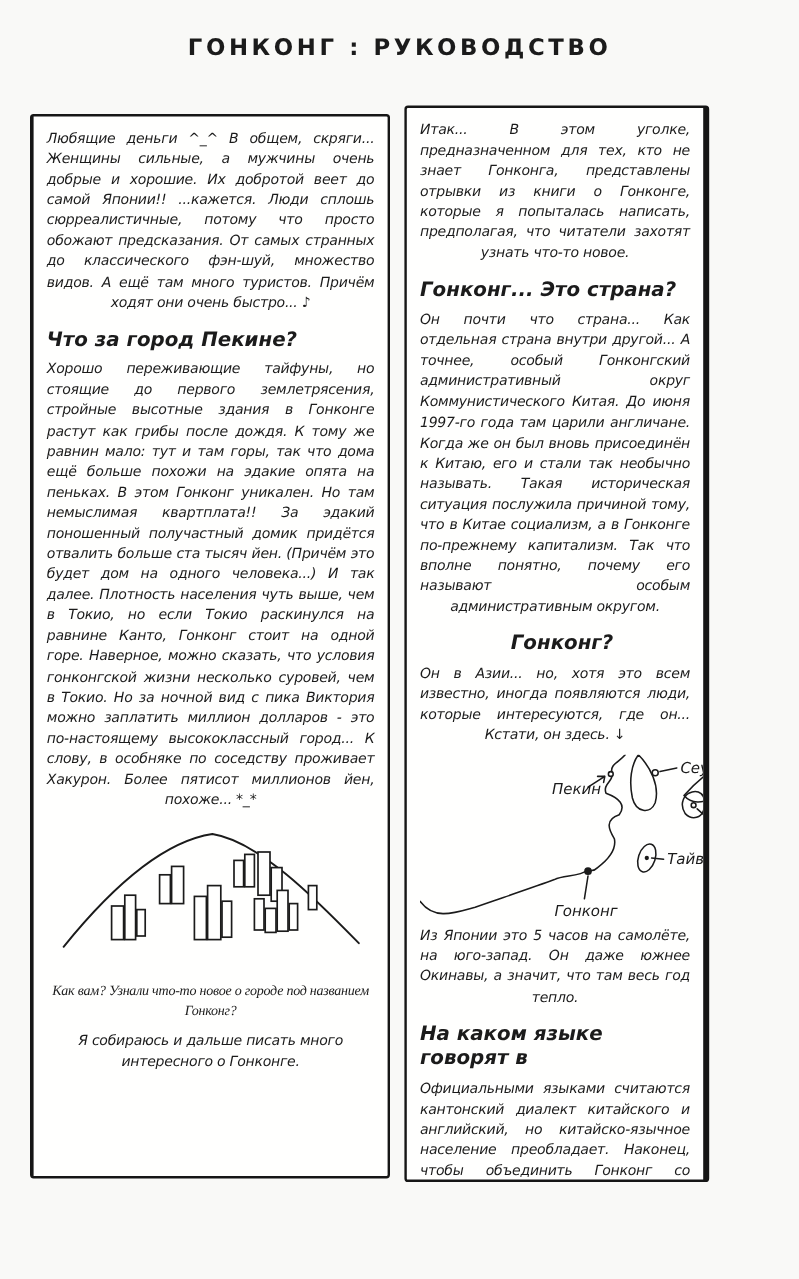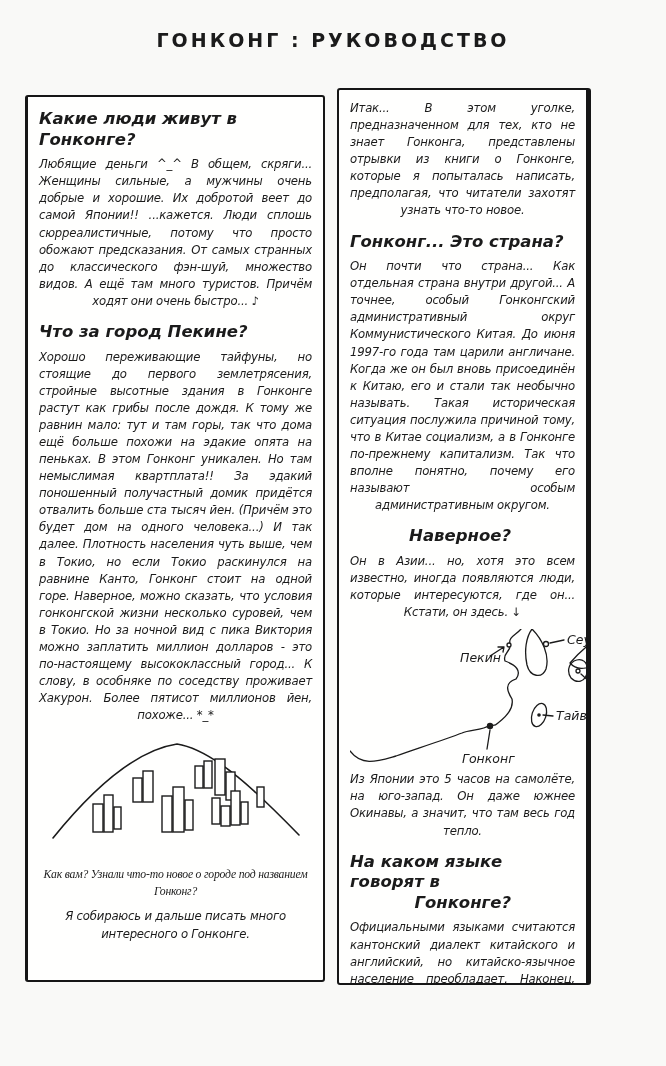--- a/index.html
+++ b/index.html
@@ -41,21 +41,20 @@
   .dot-fill{fill:#1b1b1b;stroke:none;}
   .map-label{font-size:12.5px;font-style:italic;fill:#1b1b1b;}
   .hill-wrap{margin:10px auto 6px;}
 </style>
 </head>
 <body>
 
 <h1 class="page-title">ГОНКОНГ : РУКОВОДСТВО</h1>
 
 <section class="panel left">
-  <h2 class="heading first">Какие люди живут в Гонконге?</h2>
   <p class="para">Любящие деньги ^_^ В общем, скряги... Женщины сильные, а мужчины очень добрые и хорошие. Их добротой веет до самой Японии!! ...кажется. Люди сплошь сюрреалистичные, потому что просто обожают предсказания. От самых странных до классического фэн-шуй, множество видов. А ещё там много туристов. Причём ходят они очень быстро... ♪</p>
 
   <h2 class="heading">Что за город Пекине?</h2>
   <p class="para">Хорошо переживающие тайфуны, но стоящие до первого землетрясения, стройные высотные здания в Гонконге растут как грибы после дождя. К тому же равнин мало: тут и там горы, так что дома ещё больше похожи на эдакие опята на пеньках. В этом Гонконг уникален. Но там немыслимая квартплата!! За эдакий поношенный получастный домик придётся отвалить больше ста тысяч йен. (Причём это будет дом на одного человека...) И так далее. Плотность населения чуть выше, чем в Токио, но если Токио раскинулся на равнине Канто, Гонконг стоит на одной горе. Наверное, можно сказать, что условия гонконгской жизни несколько суровей, чем в Токио. Но за ночной вид с пика Виктория можно заплатить миллион долларов - это по-настоящему высококлассный город... К слову, в особняке по соседству проживает Хакурон. Более пятисот миллионов йен, похоже... *_*</p>
 
   <svg class="hill-wrap" width="262" height="106" viewBox="0 0 262 106">
     <path class="sketch" d="M8,104 C50,52 92,16 132,10 C170,16 216,62 254,101"></path>
     <g>
       <rect class="bldg" x="48" y="70" width="10" height="28"></rect>
       <rect class="bldg" x="59" y="61" width="9" height="37"></rect>
@@ -81,21 +80,21 @@
   <p class="para center">Я собираюсь и дальше писать много интересного о Гонконге.</p>
 </section>
 
 <section class="panel right">
   <p class="para">Итак... В этом уголке, предназначенном для тех, кто не знает Гонконга, представлены отрывки из книги о Гонконге, которые я попыталась написать, предполагая, что читатели захотят узнать что-то новое.</p>
 
   <h2 class="heading">Гонконг... Это страна?</h2>
   <p class="para">Он почти что страна... Как отдельная страна внутри другой... А точнее, особый Гонконгский административный округ Коммунистического Китая. До июня 1997-го года там царили англичане. Когда же он был вновь присоединён к Китаю, его и стали так необычно называть. Такая историческая ситуация послужила причиной тому, что в Китае социализм, а в Гонконге по-прежнему капитализм. Так что вполне понятно, почему его называют особым административным округом.</p>
 
   <h2 class="heading">
-    <span class="line2">Наверное?</span>
+    <span class="line2">Гонконг?</span>
   </h2>
   <p class="para">Он в Азии... но, хотя это всем известно, иногда появляются люди, которые интересуются, где он... Кстати, он здесь. ↓</p>
 
   <svg width="289" height="142" viewBox="0 0 289 142">
 
     <path class="sketch thin" d="M171,0 C166,6 158,8 160,15 C162,22 152,24 155,32 C166,36 172,42 166,50
              C154,54 157,62 162,70 C164,80 156,88 148,94 C144,98 142,96 140,96
              C132,102 120,100 112,104 C96,110 66,120 46,127 C28,132 12,138 0,122"></path>
 
     <path class="sketch thin" d="M182,0 C192,10 200,26 196,40 C192,50 180,48 177,36 C174,22 176,8 182,0"></path>
@@ -124,16 +123,15 @@
 
     <circle class="dot-fill" cx="140" cy="97" r="3.2"></circle>
     <line class="sketch thin" x1="140" y1="101" x2="137" y2="120"></line>
     <text class="map-label" x="112" y="134">Гонконг</text>
   </svg>
 
   <p class="para">Из Японии это 5 часов на самолёте, на юго-запад. Он даже южнее Окинавы, а значит, что там весь год тепло.</p>
 
   <h2 class="heading">
     <span>На каком языке говорят в</span>
-    <span class="line2">Гонконге?</span>
   </h2>
   <p class="para">Официальными языками считаются кантонский диалект китайского и английский, но китайско-язычное население преобладает. Наконец, чтобы объединить Гонконг со страной, в нём строятся школы, где преподают на мандаринском диалекте (на котором говорят в Пекине). Мандаринский и кантонский диалекты в целом похожи. Только чтения иероглифов порой отличаются. А поскольку наше, японское, написание похоже на мандаринское, при нюансах в кандзи всё же можно понять общий смысл.</p>
 </section>
 
 </body></html>

